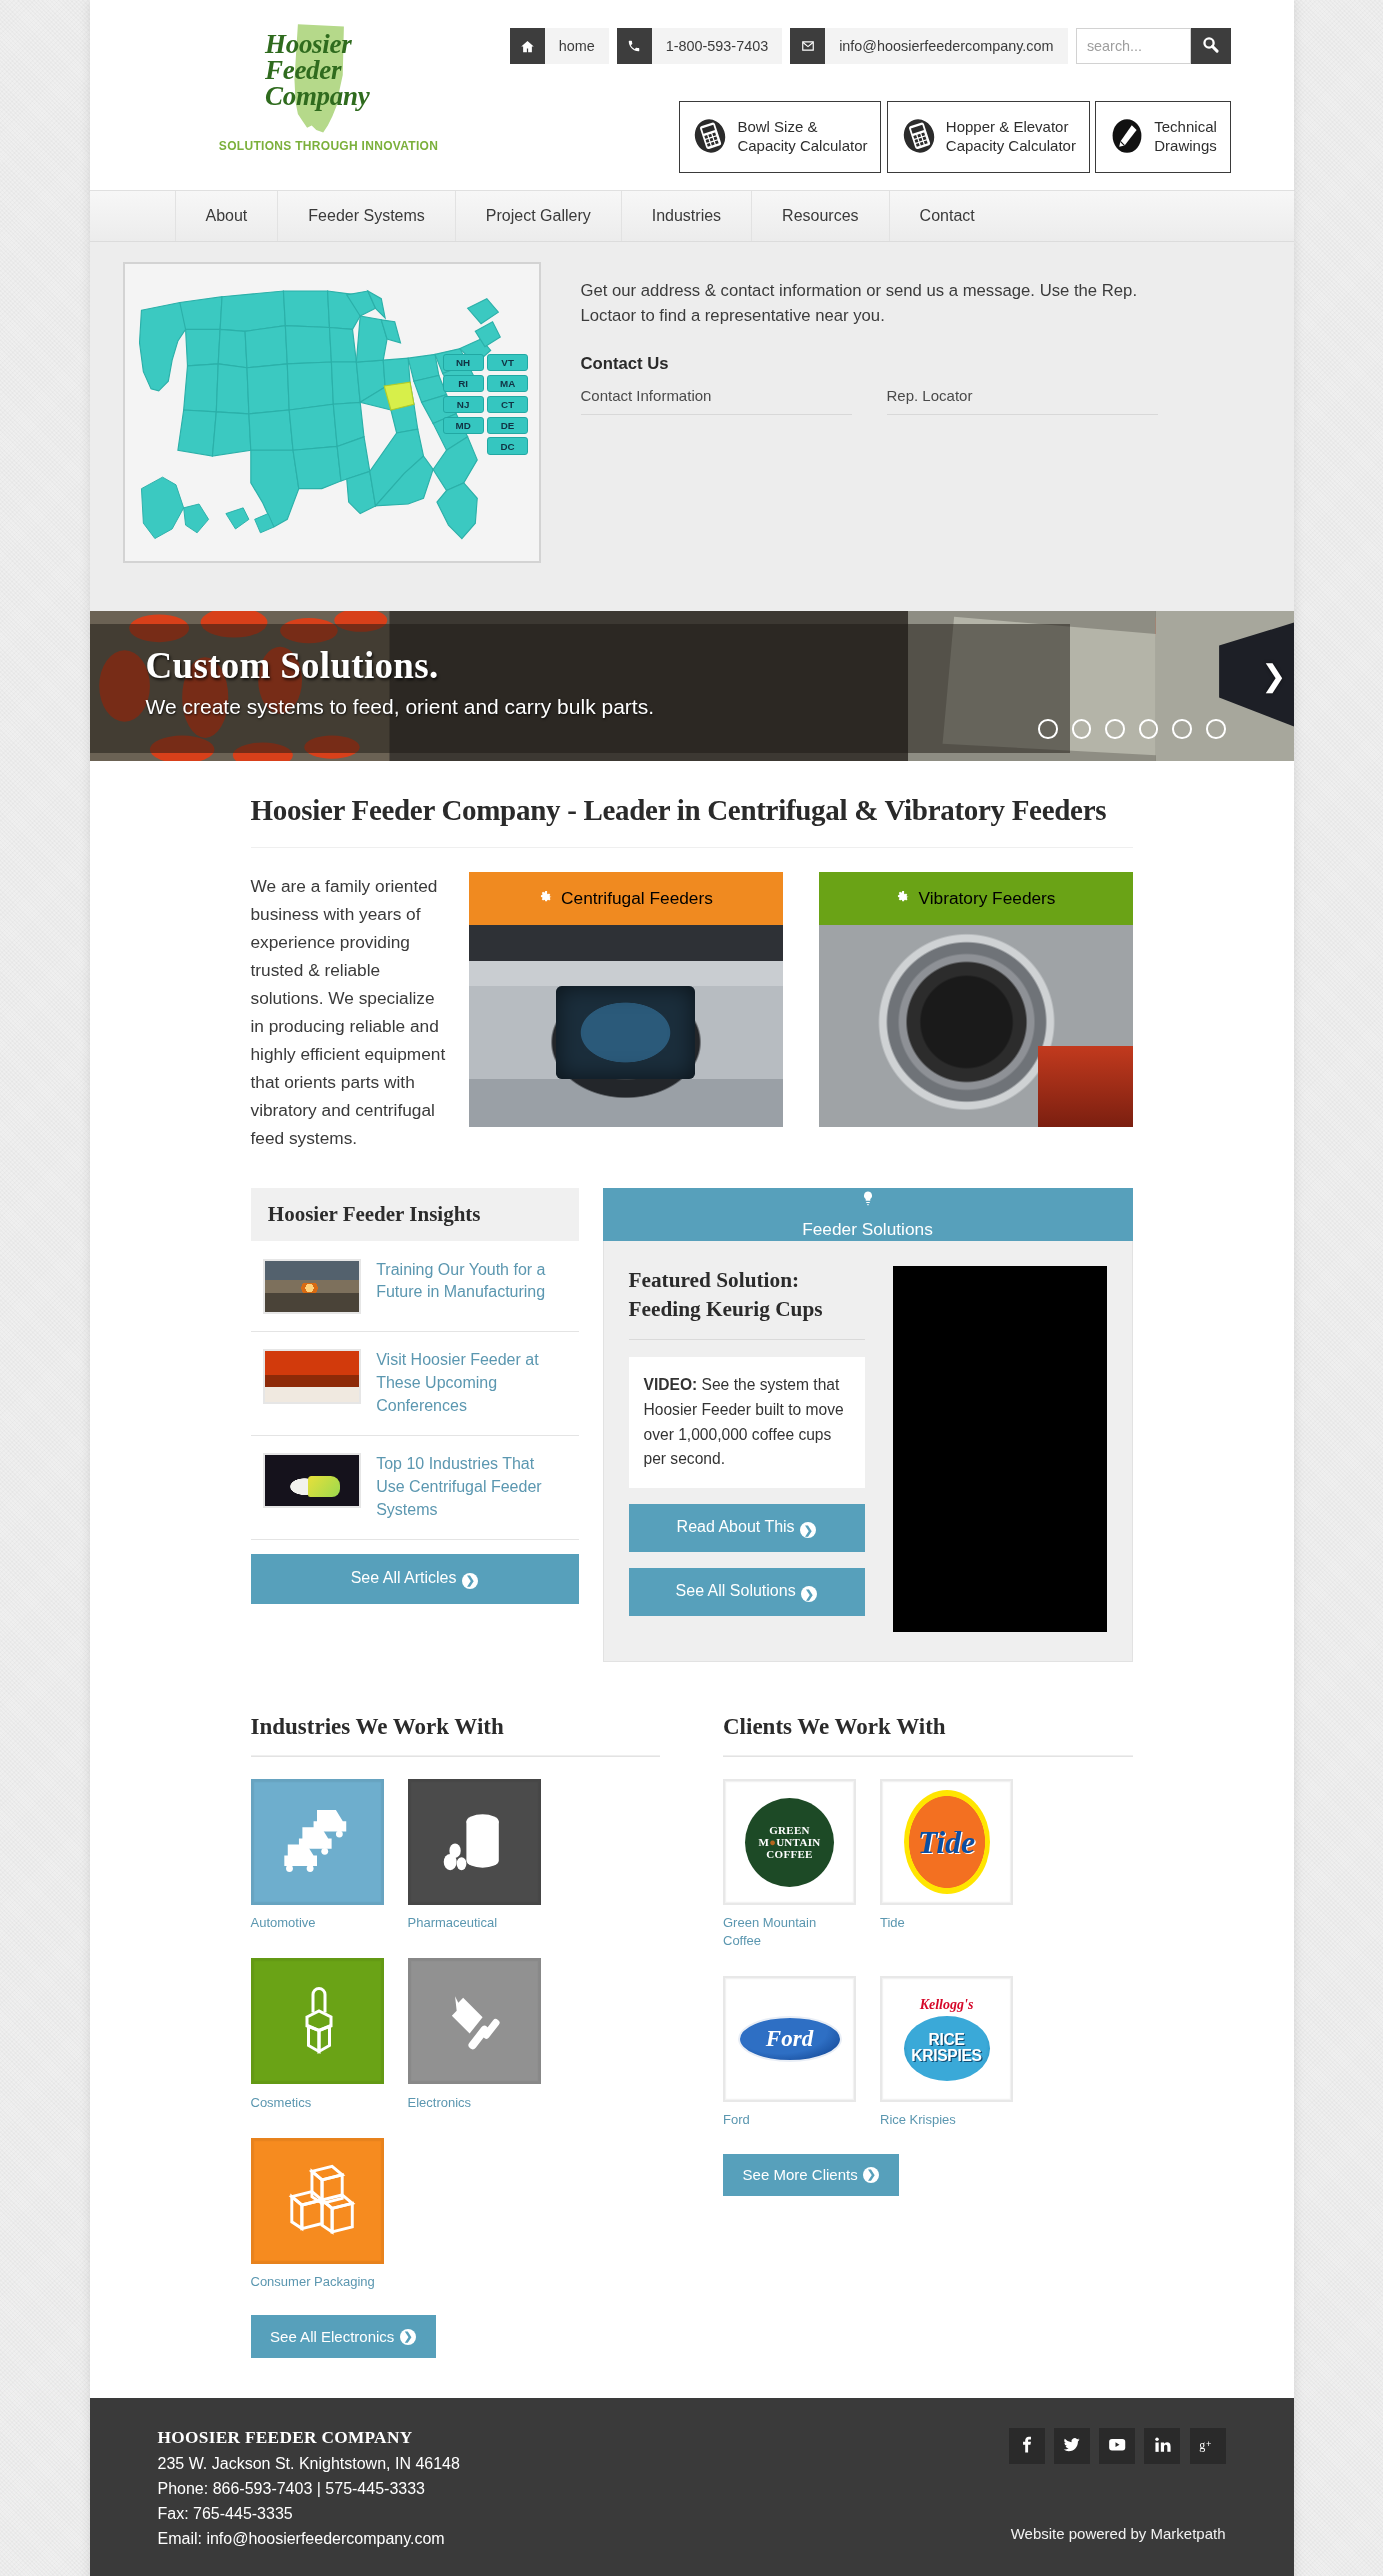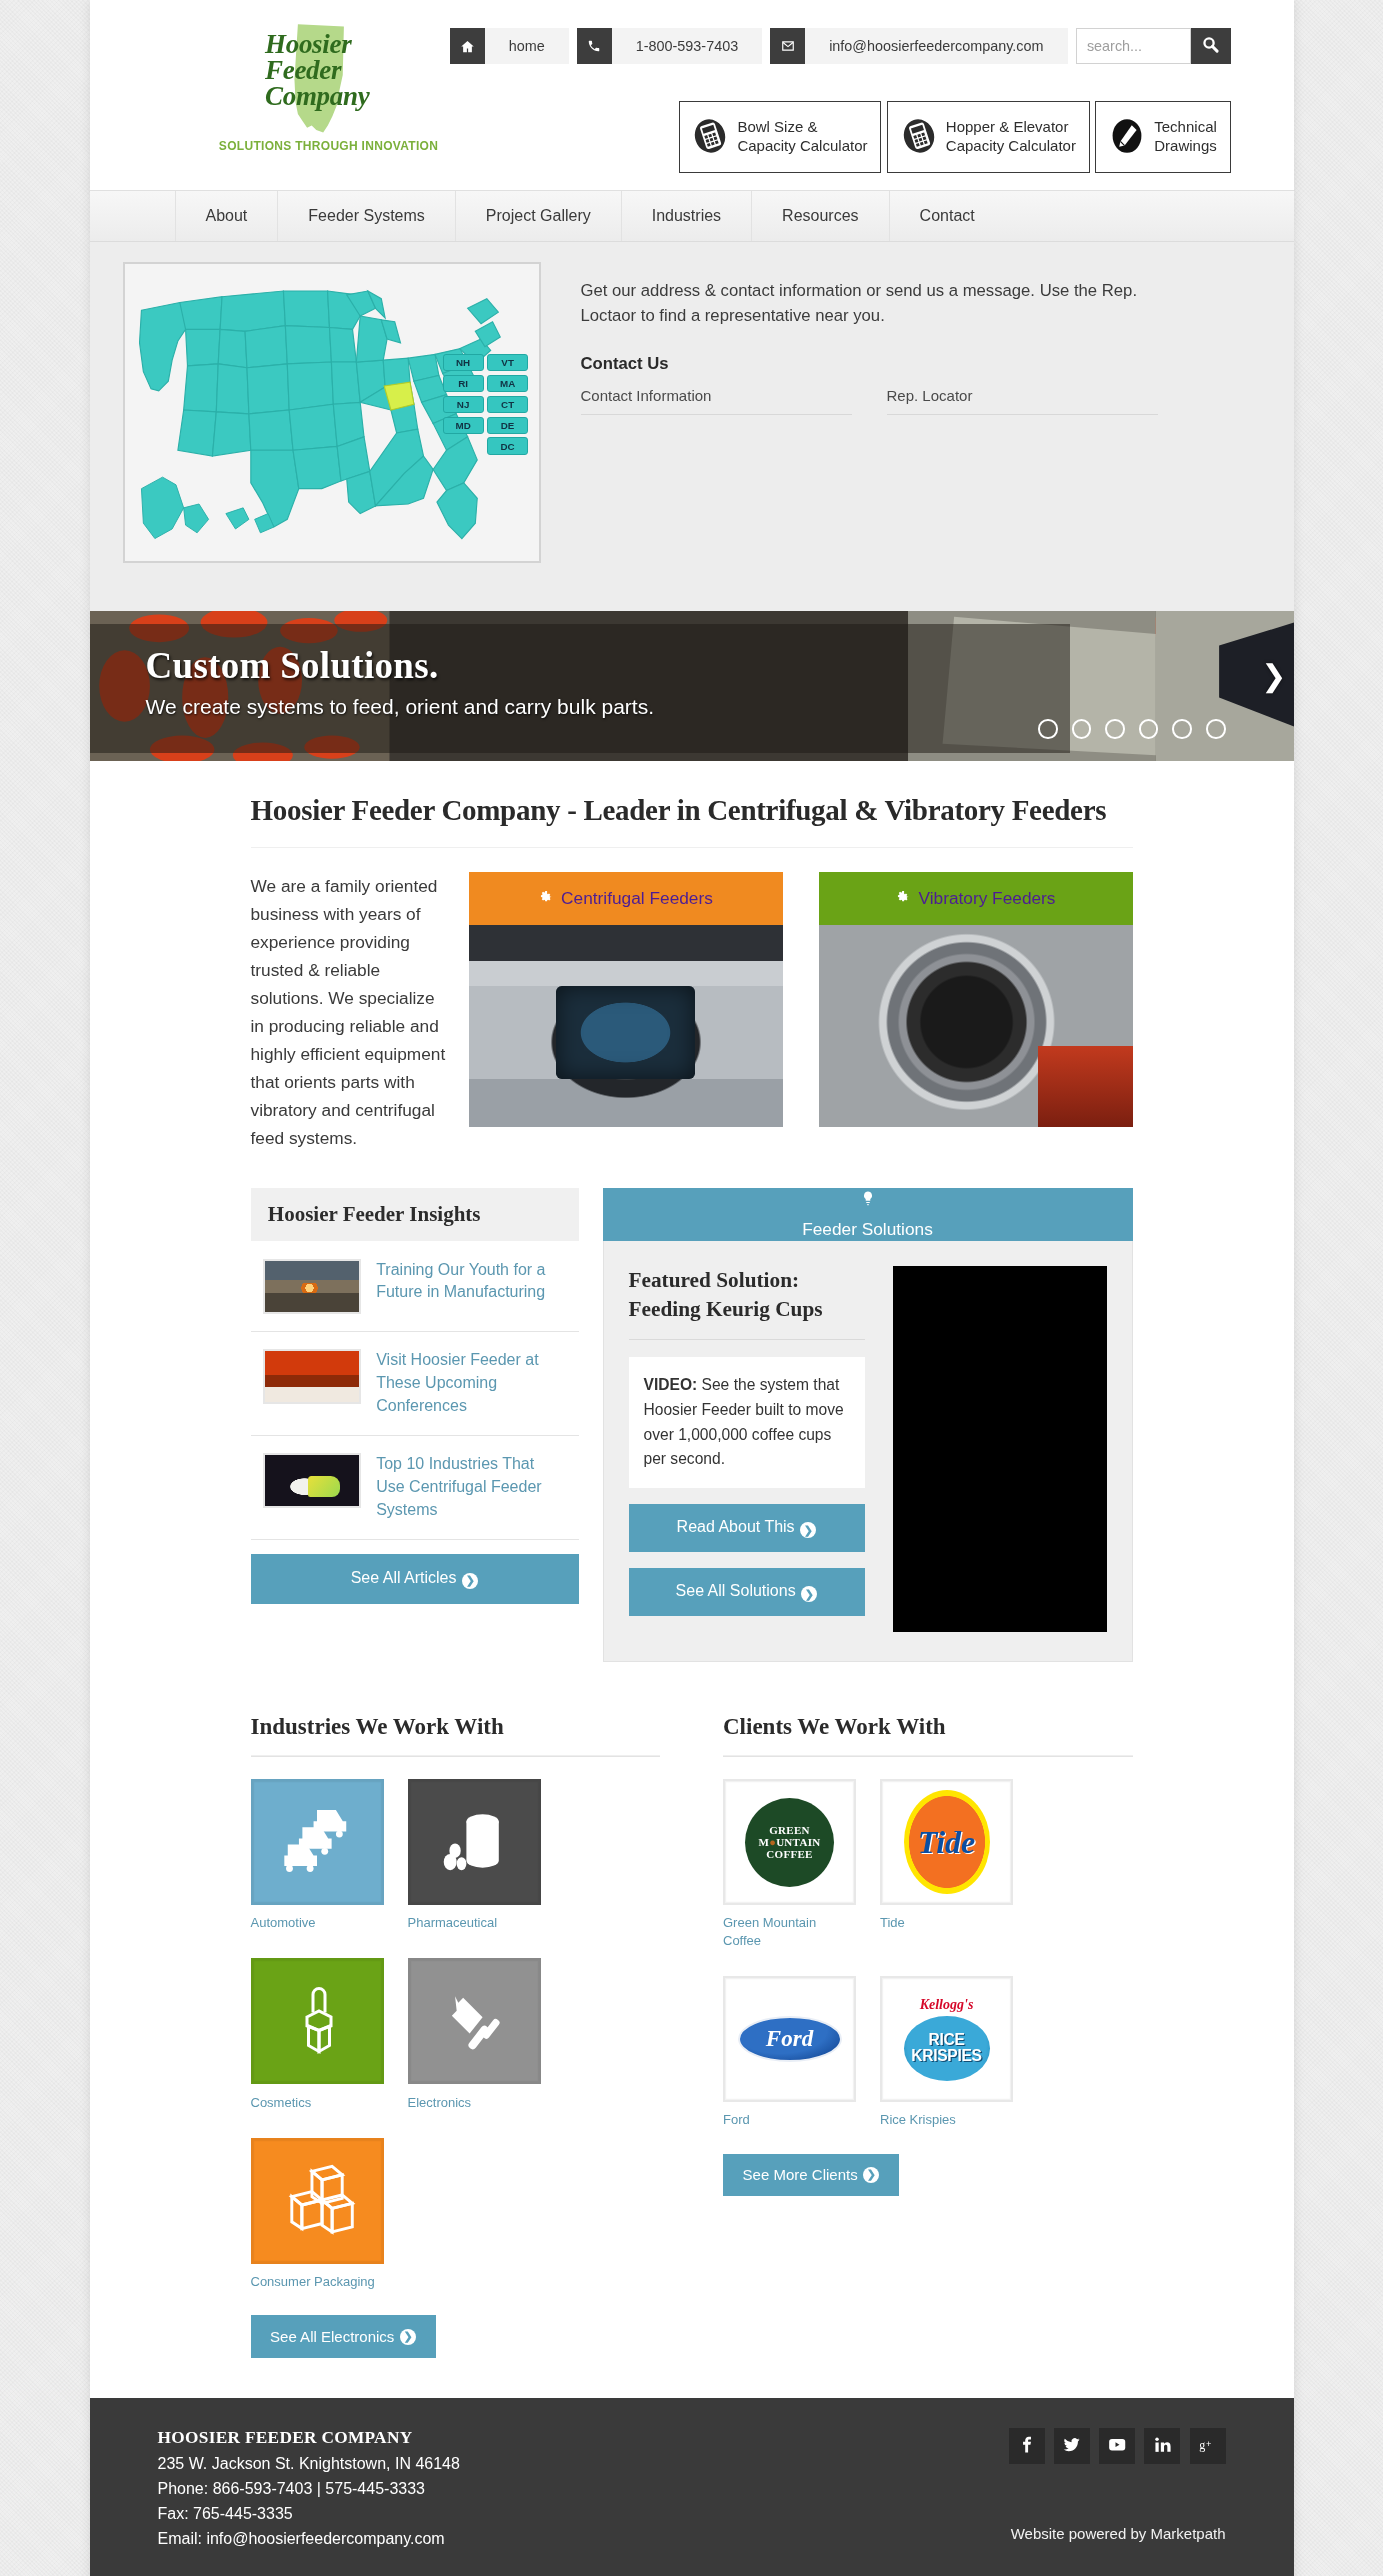--- a/index.html
+++ b/index.html
@@ -31,21 +31,21 @@
     color: #2f6b1e; line-height: .95; text-align: left; padding-left: 23px; }
   .logo-words span { display: block; font-size: 27px; letter-spacing: -0.3px; }
   .logo-tag { margin-top: 2.3px; color: #7bb03b; font-size: 12px; font-weight: bold;
     letter-spacing: 0.3px; white-space: nowrap; }
 
   .topbar { position: absolute; right: 63px; top: 28px; display: flex; align-items: stretch; gap: 8px; }
   .tb-item { display: flex; align-items: stretch; background: #f3f3f3; height: 36px; }
   .tb-ico { width: 35px; background: #3d3d3d; color: #fff; display: flex;
     align-items: center; justify-content: center; font-size: 14.4px; }
   .tb-ico svg { fill: #fff; }
-  .tb-txt { display: flex; align-items: center; padding: 0 24px; font-size: 14.4px; color: #3b3b3b; }
+  .tb-txt { display: flex; align-items: center; padding: 0 14px; font-size: 14.4px; color: #3b3b3b; }
   .search-box { display: flex; height: 36px; }
   .search-input { width: 115px; border: 0.6px solid #d2d2d2; background: #fff; padding: 0 10.4px;
     font-size: 14.4px; color: #8a8a8a; font-family: "Liberation Sans", sans-serif; outline: none; }
   .search-input::placeholder { color: #9e9e9e; }
   .search-btn { width: 40px; background: #3d3d3d; border: none; display: flex;
     align-items: center; justify-content: center; cursor: pointer; }
 
   .calcbar { position: absolute; right: 63px; top: 101px; display: flex; gap: 5.8px; }
   .calc-btn { border: 1.2px solid #3a3a3a; background: #fff; display: flex; align-items: center;
     gap: 9.2px; padding: 8px 12.7px; height: 72px; cursor: pointer; }
@@ -95,21 +95,21 @@
   .main { padding: 33px 161px 40px 161px; }
   .page-title { font-family: "Liberation Serif", serif; font-weight: bold; font-size: 29px;
     color: #2a2a2a; letter-spacing: -0.3px; }
   .rule { height: 1.7px; background: #e3e3e3; border-top: 0.6px solid #efefef; margin: 19.6px 0 24px 0; }
 
   .intro-row { display: flex; gap: 23px; }
   .intro-text { width: 346px; font-size: 17.3px; line-height: 1.62; color: #3a3a3a; }
   .feeder-cards { display: flex; gap: 36px; flex: 1; }
   .fcard { width: 314px; }
   .fcard-hd { height: 53px; display: flex; align-items: center; justify-content: center;
-    color: #4c1d95; font-size: 17.3px; gap: 8px; cursor: pointer; }
+    color: #000000; font-size: 17.3px; gap: 8px; cursor: pointer; }
   .fcard-hd.orange { background: #f08A20; }
   .fcard-hd.green { background: #6aa316; }
   .fcard-img { height: 202px; position: relative; overflow: hidden; }
   .img-centrifugal { background:
      radial-gradient(ellipse at 50% 58%, #4c5054 0 22%, #23262a 23% 33%, transparent 34%),
      linear-gradient(#2e3136 0 18%, #c9cdd1 18% 30%, #b7bcc1 30% 76%, #9aa0a6 76% 100%);
   }
   .img-centrifugal::after { content:""; position:absolute; left:28%; top:30%; width:44%; height:46%;
      background: radial-gradient(ellipse at center, #2b5a7a 0 45%, #1b2e3c 46% 100%);
      border-radius: 5.8px; box-shadow: inset 0 0 23px rgba(0,0,0,.6); }

